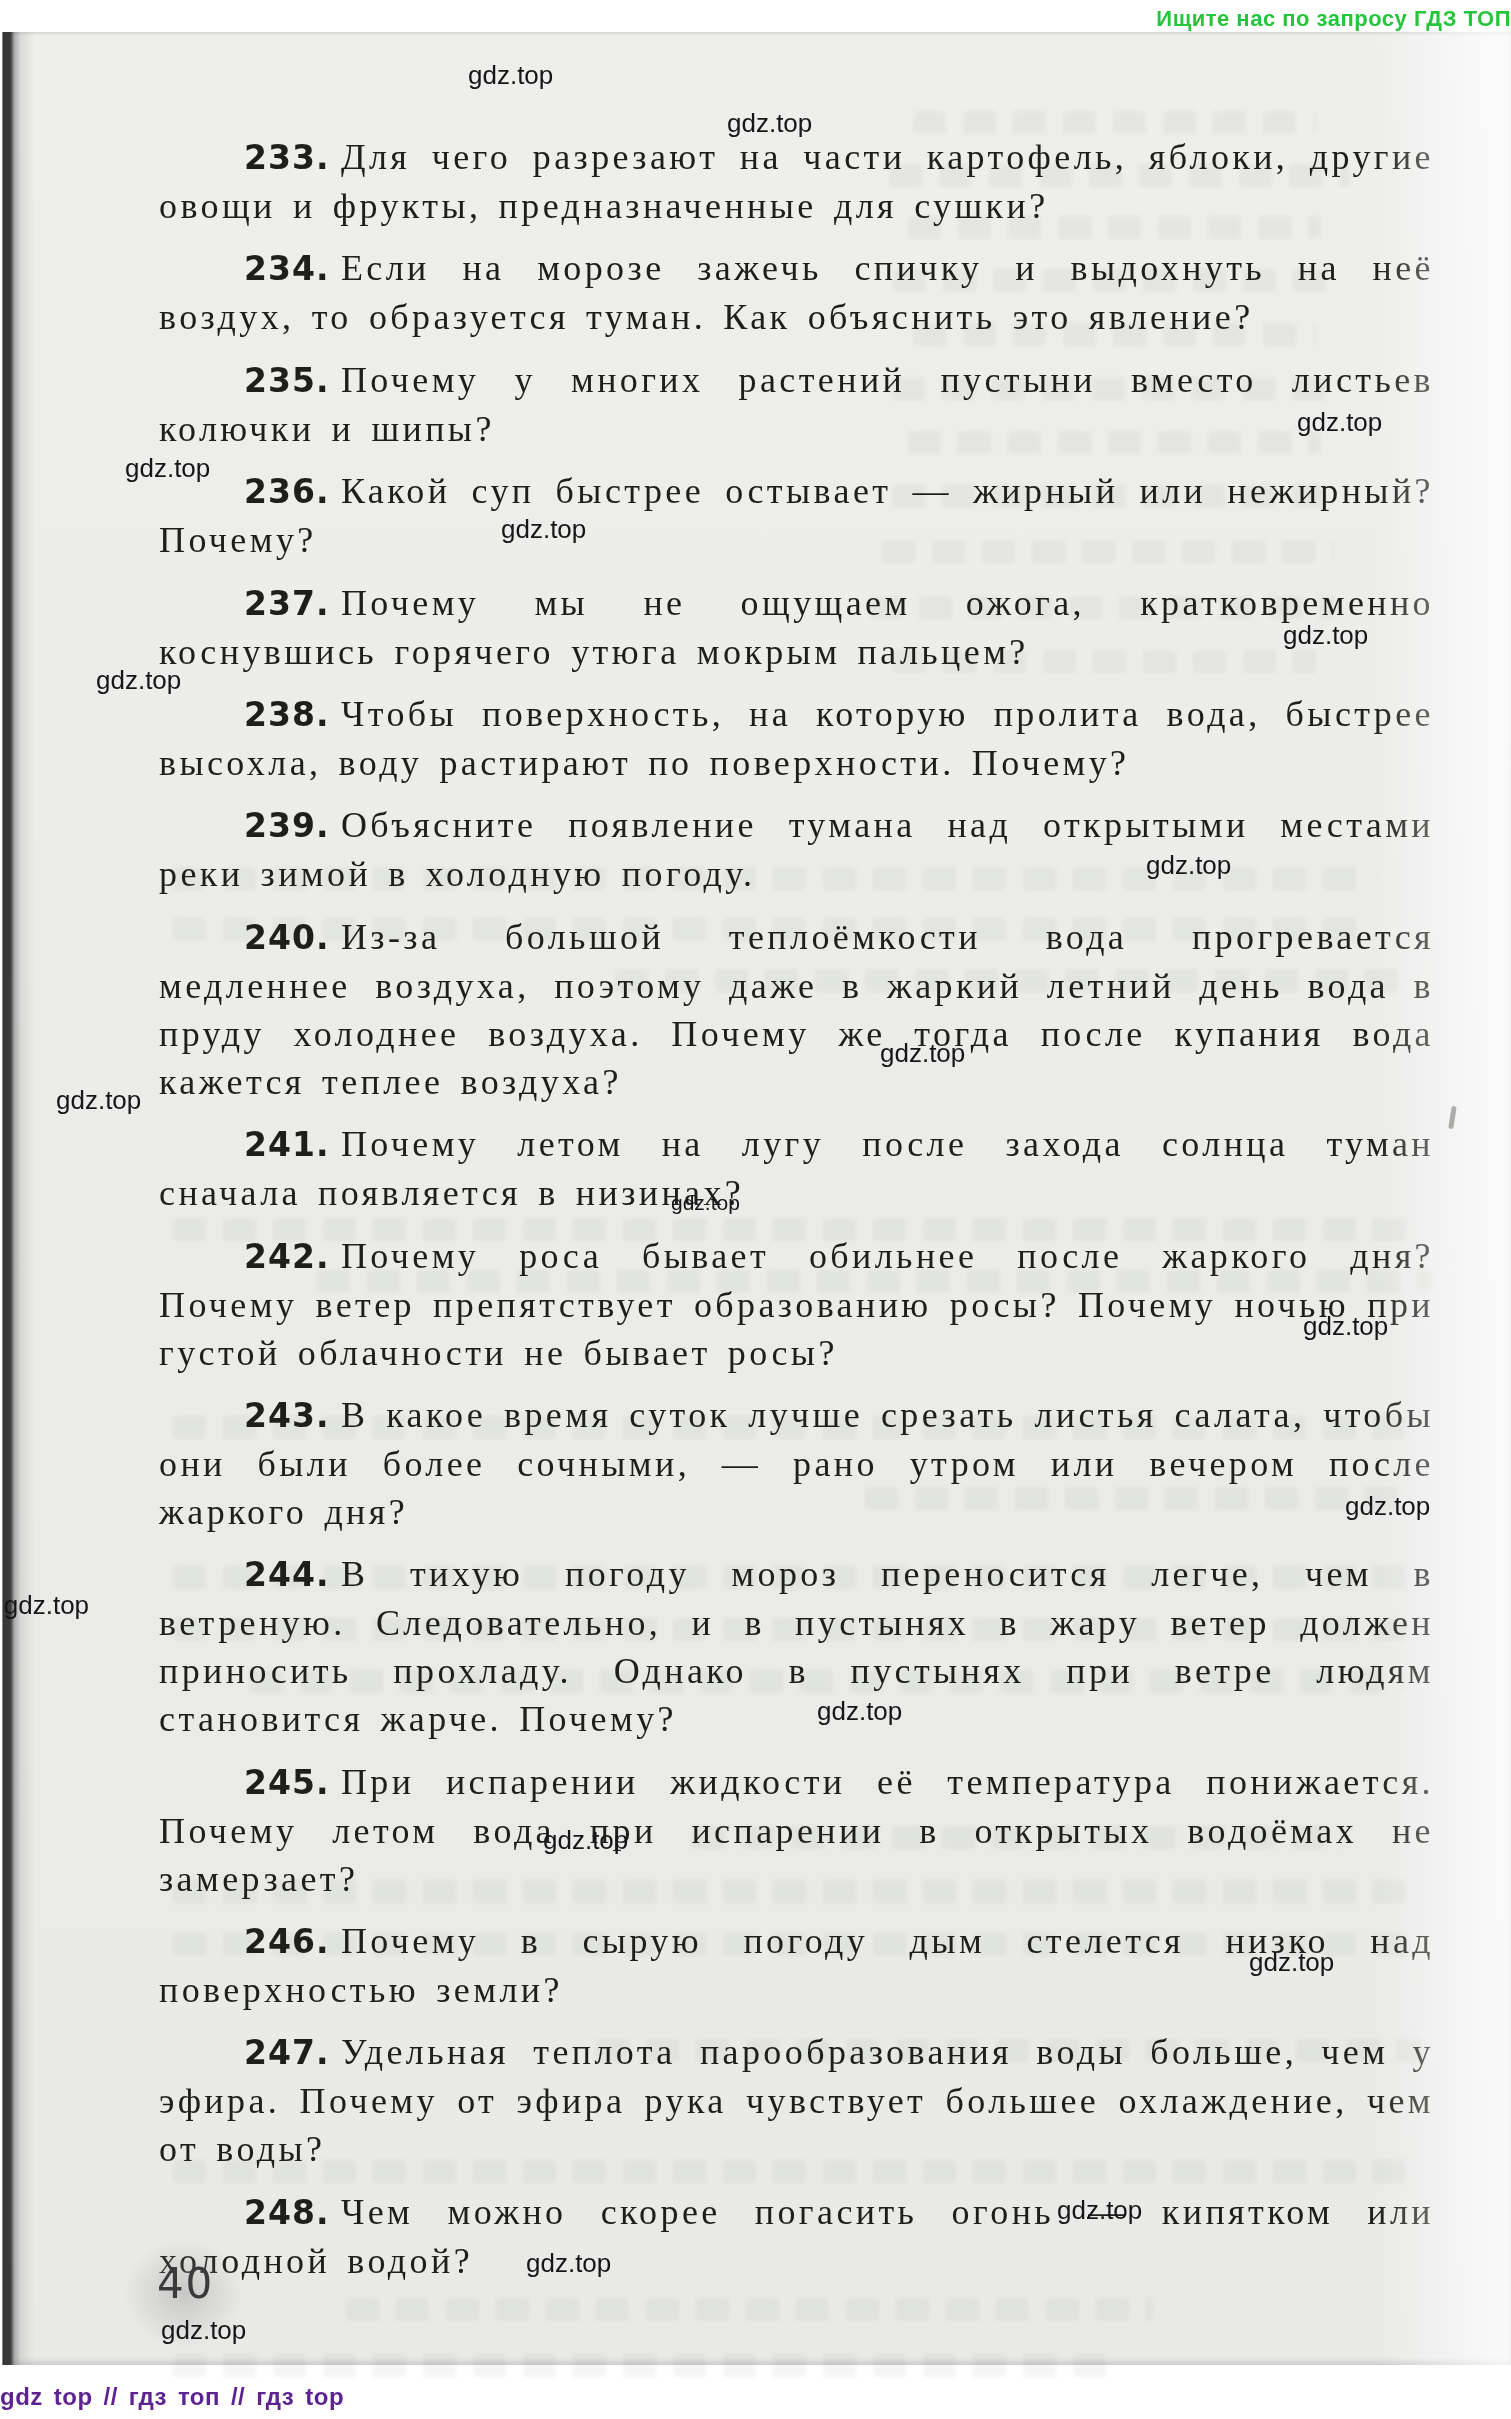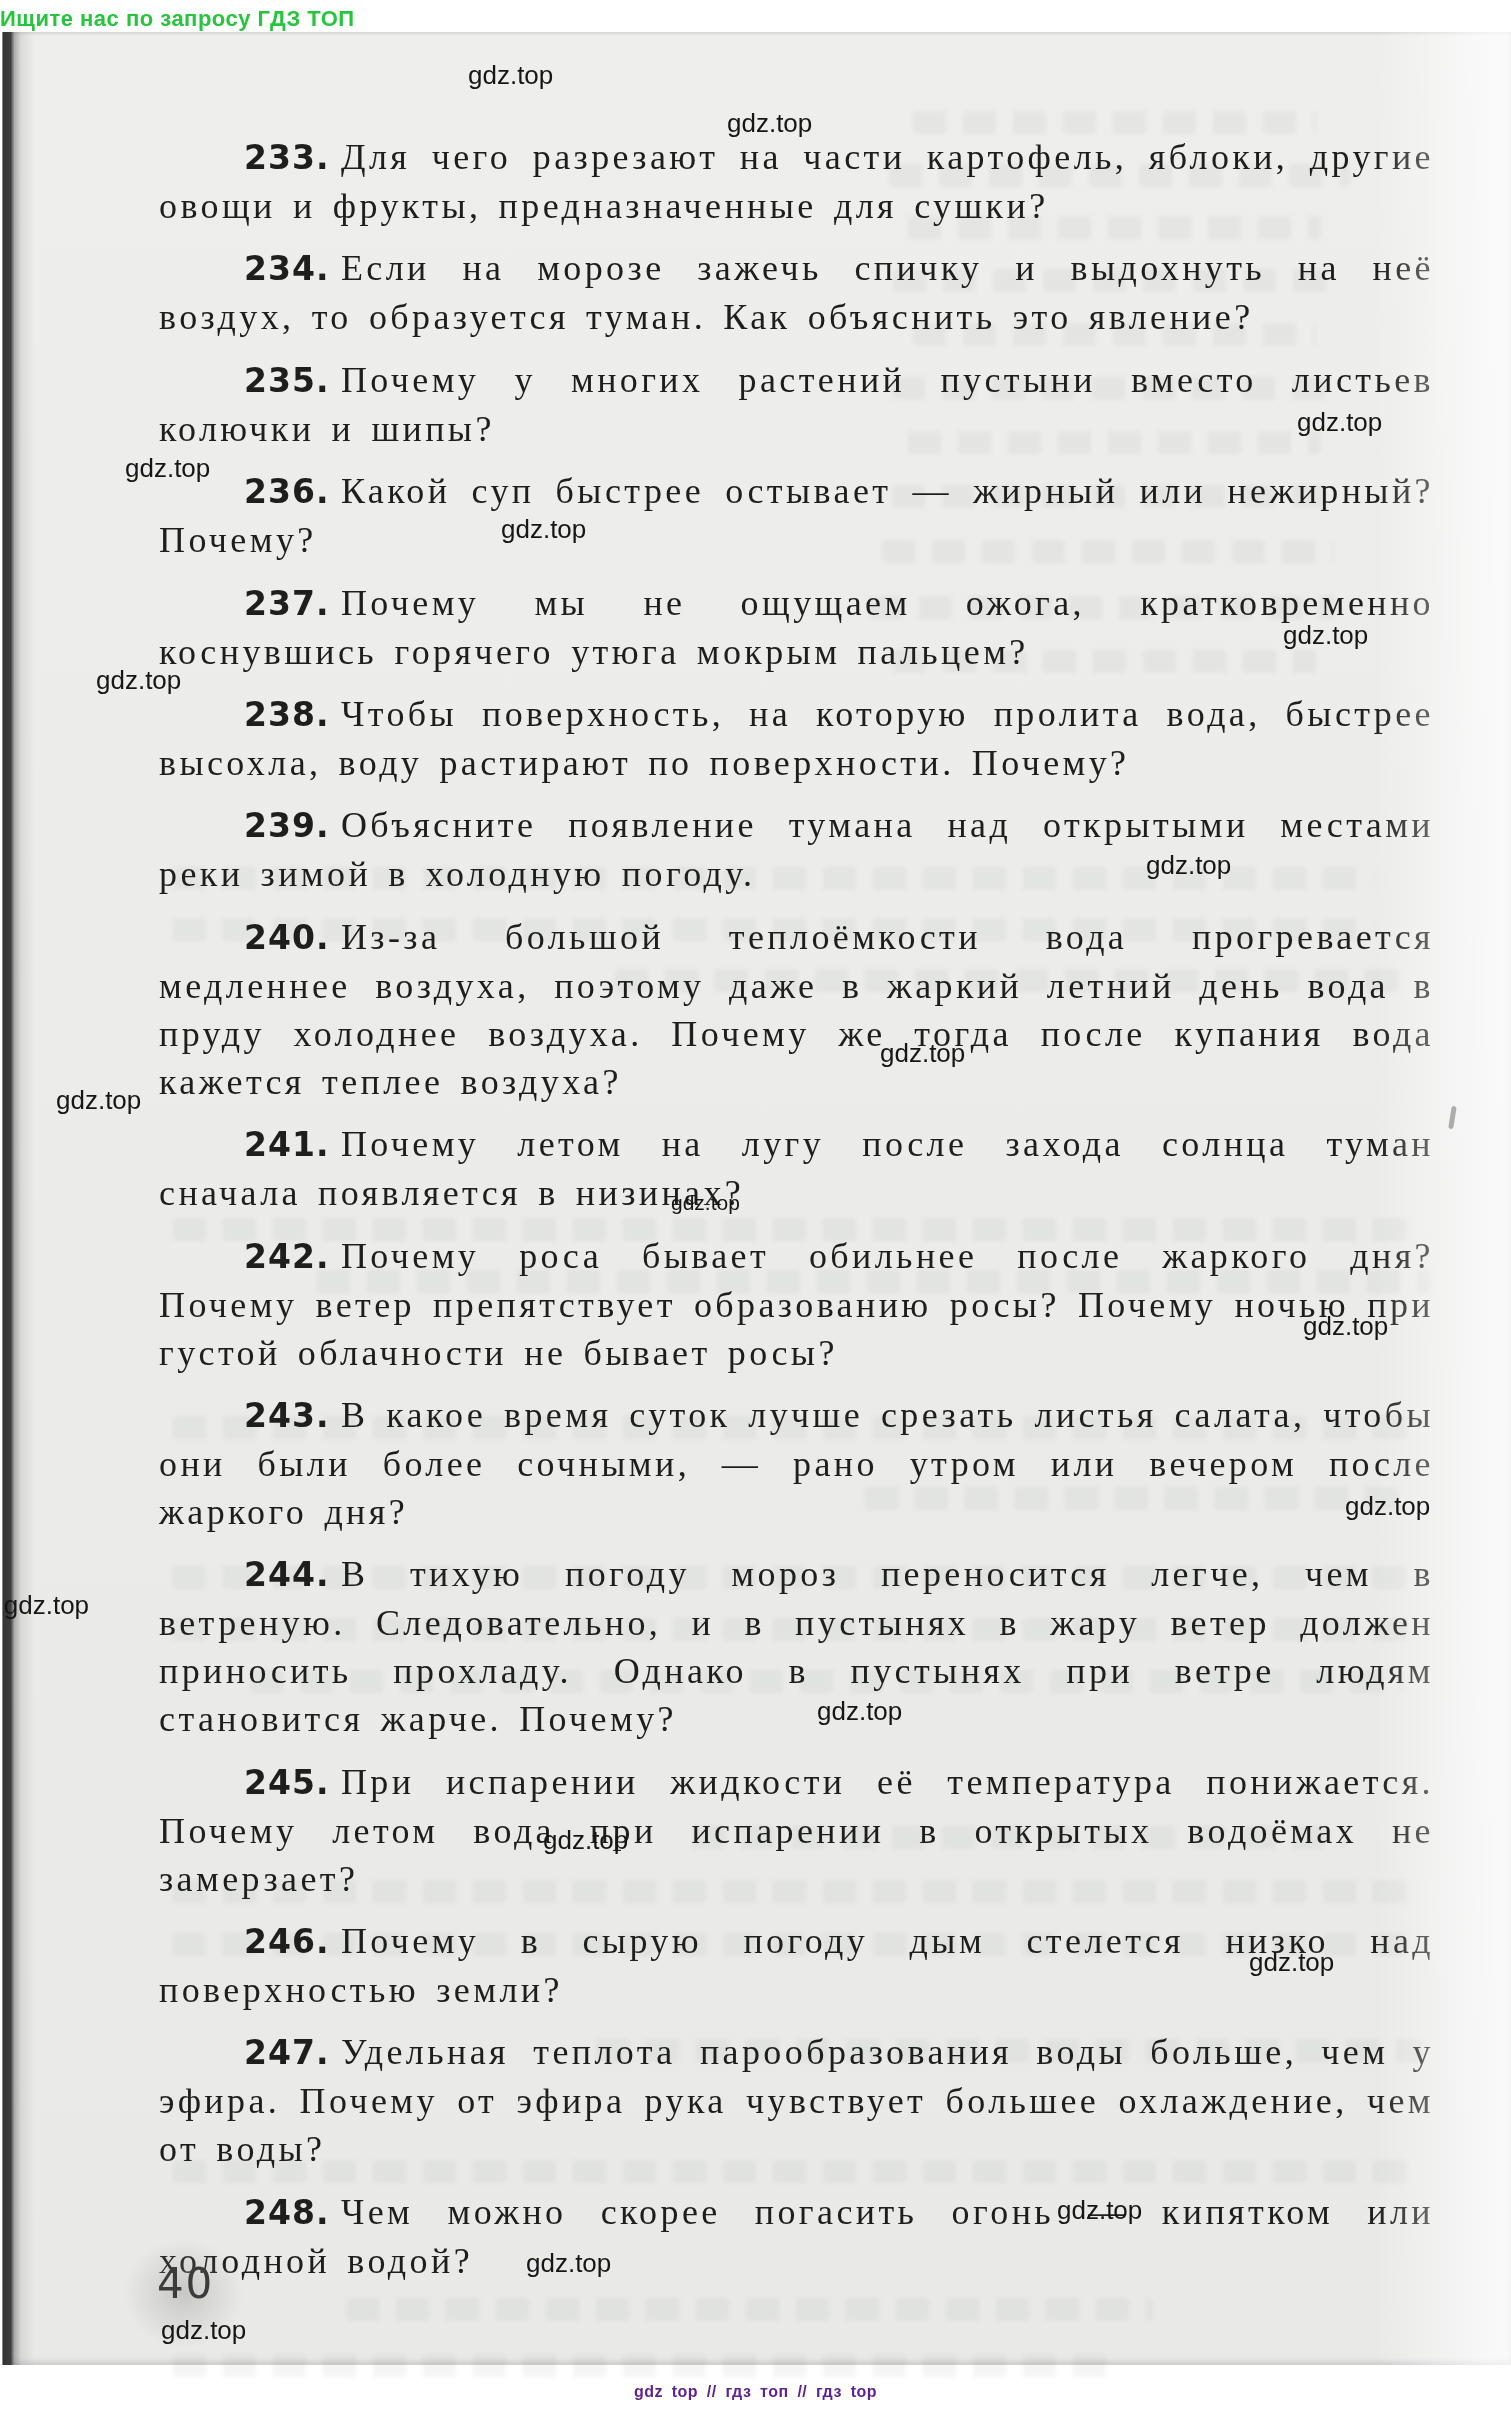--- a/index.html
+++ b/index.html
@@ -16,21 +16,21 @@
     width:1511px;
     height:2419px;
     background:#ffffff;
     overflow:hidden;
     font-family:"Liberation Serif", serif;
   }
   
   .banner{
     position:absolute;
     top:5.8px;left:0;right:0;
-    text-align:left;
+    text-align:right;
     font-family:"Liberation Sans", sans-serif;
     font-size:22px;
     font-weight:600;
     letter-spacing:0.5px;
     color:var(--banner-green);
   }
   
   .scan{
     position:absolute;
     left:0;top:32px;
@@ -102,23 +102,23 @@
     background:radial-gradient(ellipse at center,rgba(148,150,148,.40),rgba(148,150,148,0) 70%);
   }
   .pgnum{
     position:absolute;left:157px;top:2227px;
     font-family:"DejaVu Sans", sans-serif;
     font-size:42px;font-weight:500;color:#3b3b3b;letter-spacing:1.9px;
   }
   
   .footer{
     position:absolute;left:0;right:0;top:2383px;
-    text-align:center;
+    text-align:left;
     font-family:"Liberation Sans", sans-serif;
-    font-size:16px;font-weight:600;
+    font-size:24px;font-weight:600;
     letter-spacing:0.5px;word-spacing:3.8px;
     color:var(--footer-purple);
   }
 </style>
 </head>
 <body>
 
 <div class="canvas">
 
   <div class="banner">

